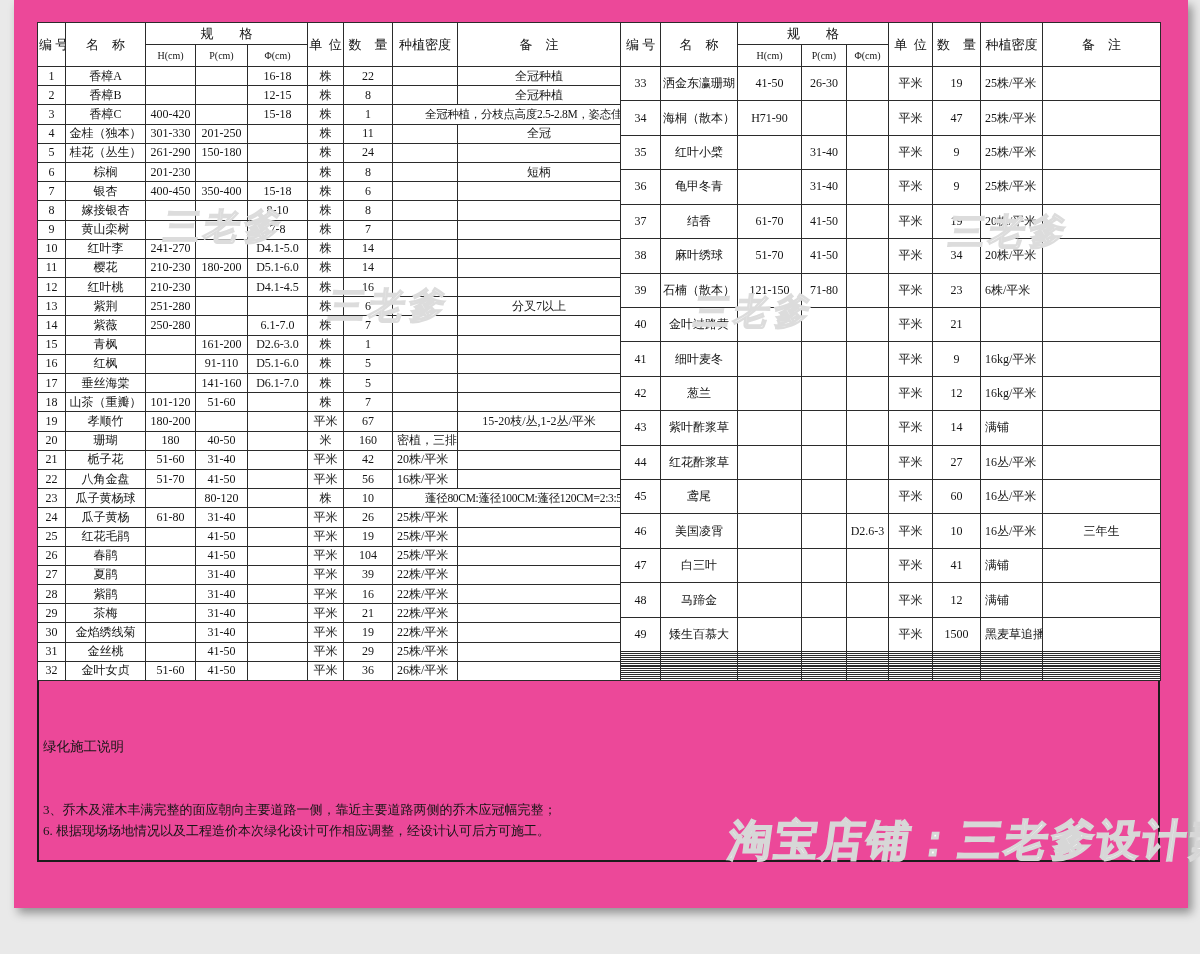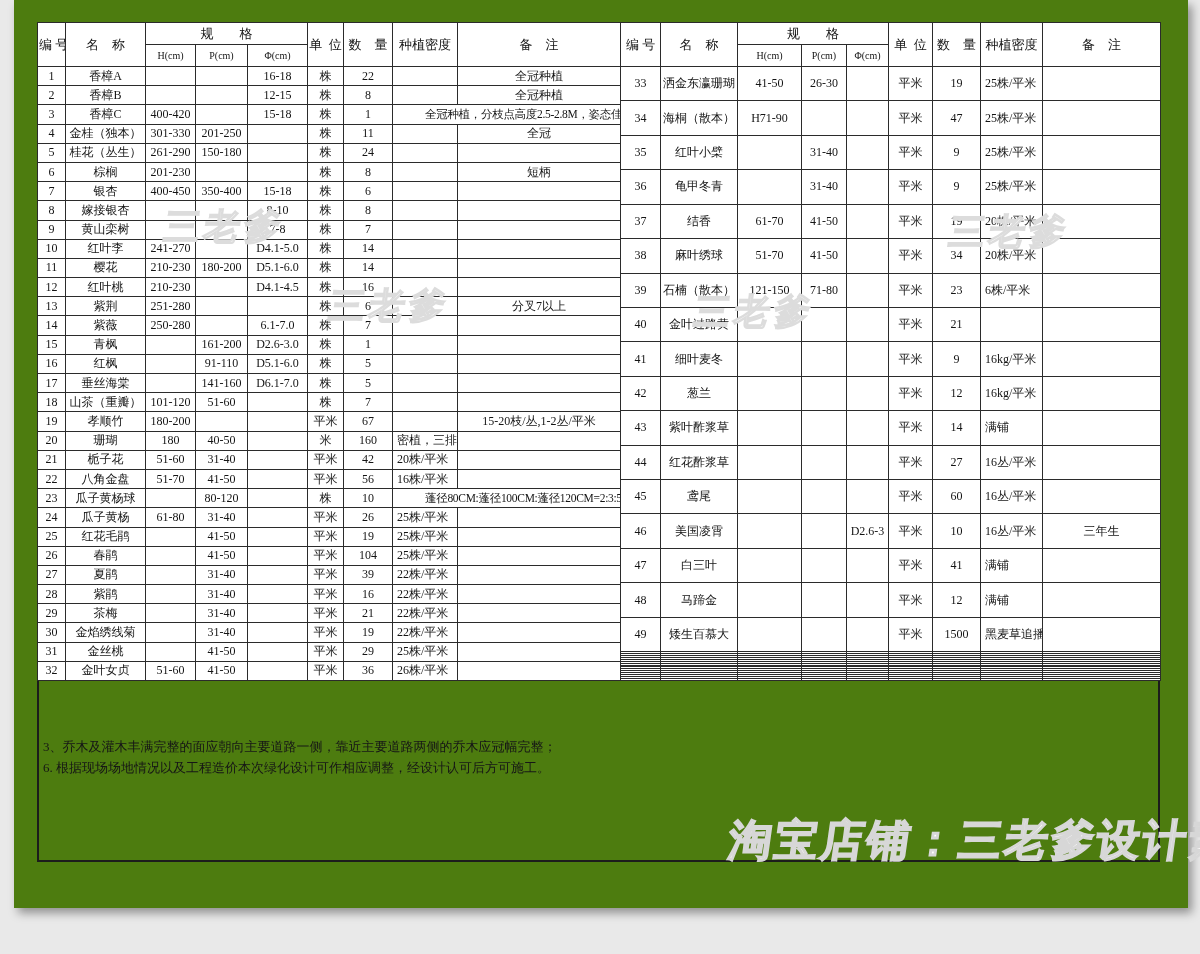--- a/index.html
+++ b/index.html
@@ -1,19 +1,19 @@
 <!DOCTYPE html>
 <html><head>
 <meta charset="utf-8">
 <style>
   * { margin:0; padding:0; box-sizing:border-box; }
   html,body { width:1200px; height:954px; background:#e9e9e9; overflow:hidden;
     font-family:"Liberation Serif","DejaVu Serif",serif; }
   .page { position:absolute; left:14px; top:0; width:1174px; height:908px;
-    background:#4d7c0f; box-shadow:4px 5px 9px rgba(0,0,0,0.38); }
+    background:#ec4899; box-shadow:4px 5px 9px rgba(0,0,0,0.38); }
   .frame { position:absolute; left:23px; top:22px; width:1123px; height:840px;
     border:2px solid #1c1c1c; }
   table { border-collapse:collapse; table-layout:fixed; position:absolute; background:#fff; }
   #tbl-left { left:23px; top:22px; width:583px; height:659px; }
   #tbl-right { left:606px; top:22px; width:540px; height:659px; }
   th,td { border:1px solid #2b2b2b; font-weight:normal; font-size:12px; color:#141414;
     text-align:center; white-space:pre; overflow:hidden; padding:0 1px; }
   thead tr.h1 { height:22px; } thead tr.h2 { height:22px; }
   thead th { font-size:13px; }
   thead th.sub { font-size:10px; }
@@ -794,20 +794,21 @@
           <td class="c4"></td>
           <td class="c5"></td>
           <td class="c6"></td>
           <td class="c7"></td>
           <td class="c8"></td>
         </tr>
       </tbody>
   </table>
 
   <div class="notes">
+    <div class="nt">绿化施工说明</div>
     <div id="notes-lines"><div>3、乔木及灌木丰满完整的面应朝向主要道路一侧，靠近主要道路两侧的乔木应冠幅完整；</div><div>6. 根据现场场地情况以及工程造价本次绿化设计可作相应调整，经设计认可后方可施工。</div></div>
   </div>
 
   <div class="wm wm-s" style="left:150px; top:203px;">三老爹</div>
   <div class="wm wm-s" style="left:315px; top:282px;">三老爹</div>
   <div class="wm wm-s" style="left:935px; top:208px;">三老爹</div>
   <div class="wm wm-s" style="left:680px; top:288px;">三老爹</div>
   <div class="wm wm-big" style="left:715px; top:812px;">淘宝店铺：三老爹设计素材基地</div>
 </div>
 

